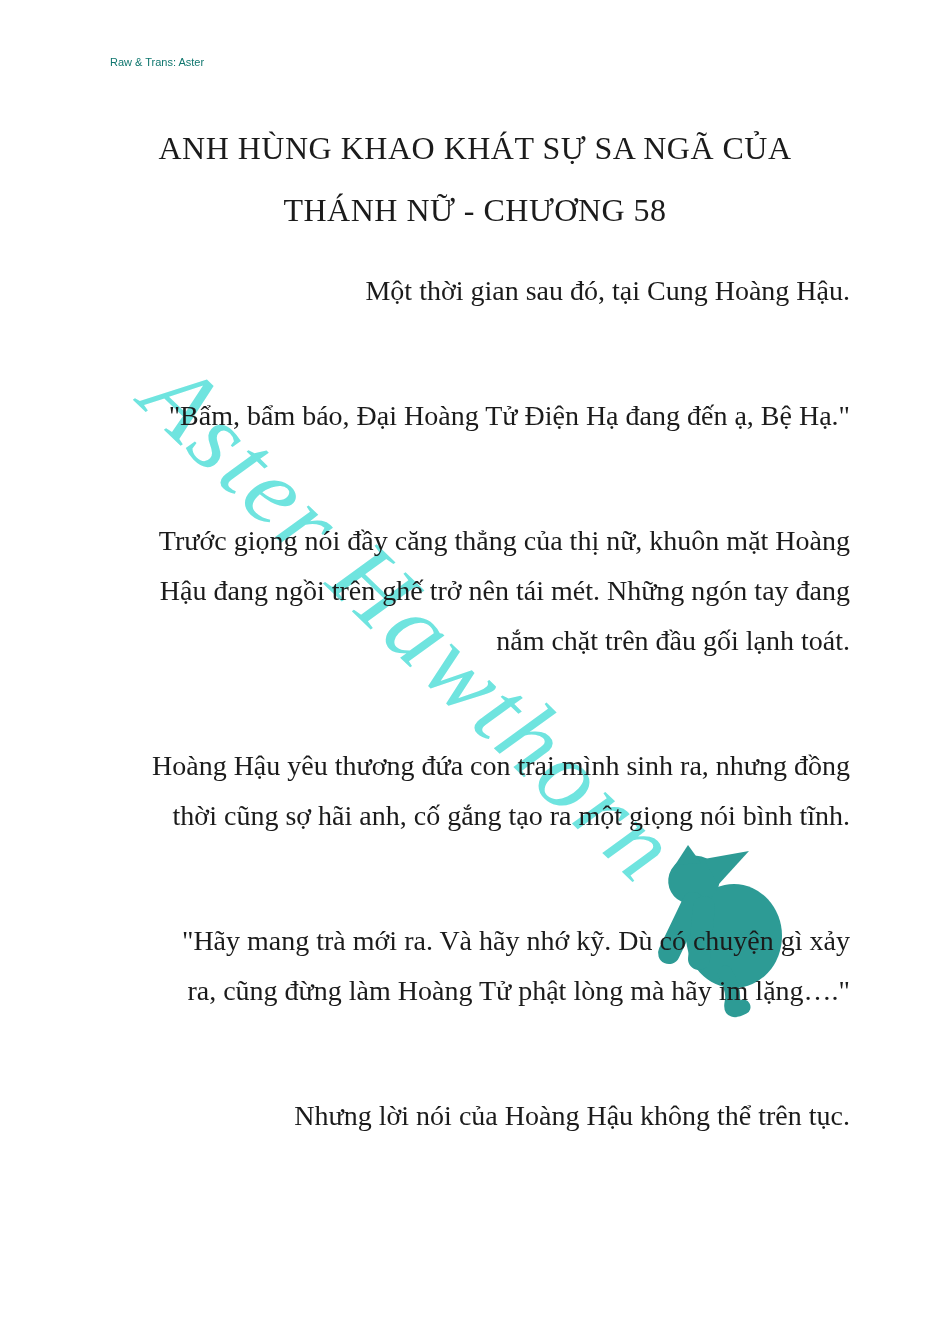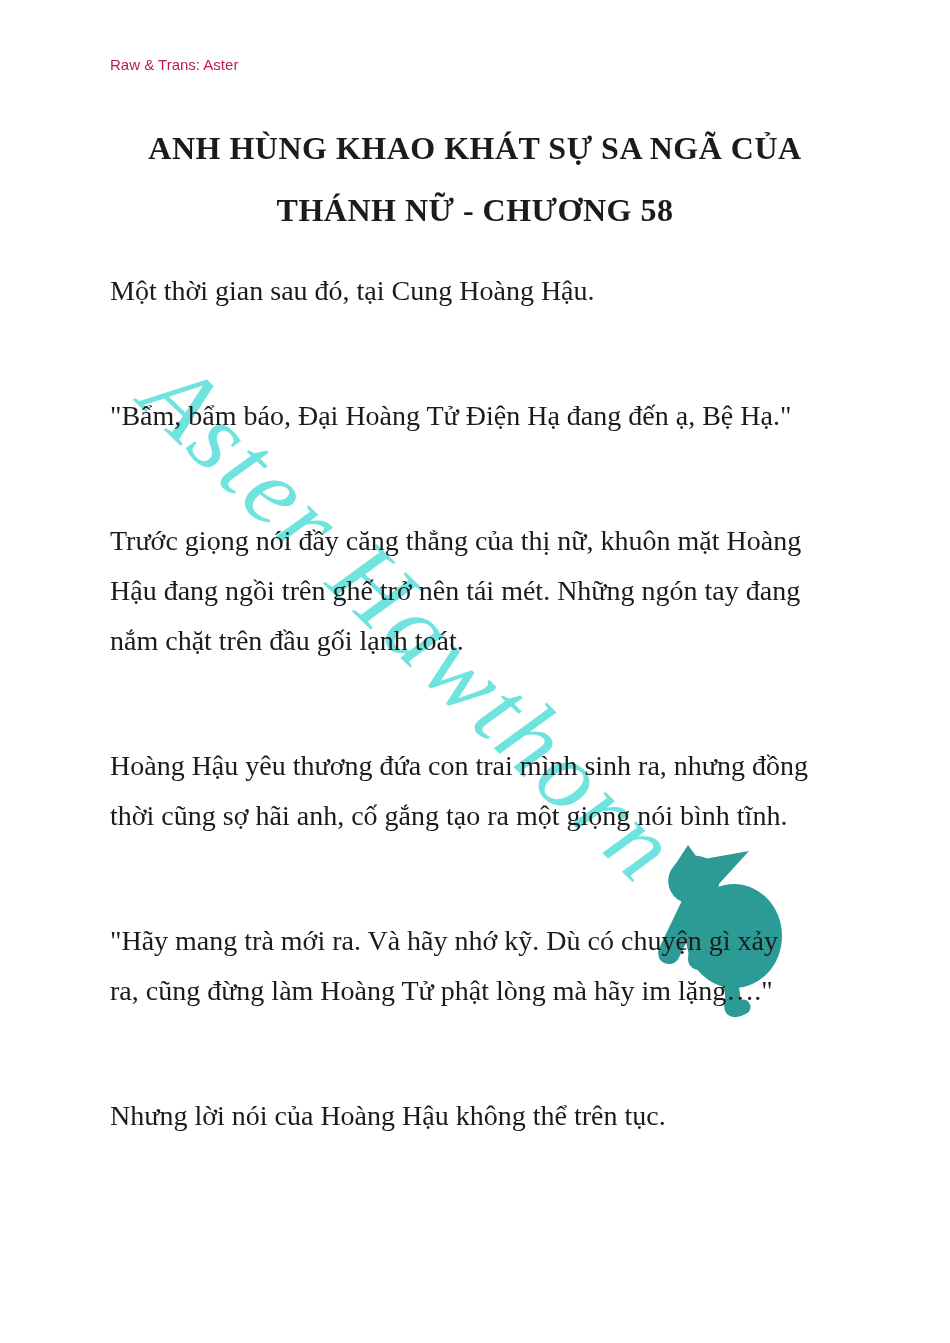--- a/index.html
+++ b/index.html
@@ -11,49 +11,50 @@
     background: #ffffff;
     overflow: hidden;
     font-family: "Liberation Serif", serif;
     color: #1b1b1b;
   }
   .credit {
     position: absolute;
     left: 110px;
     top: 56px;
     font-family: "Liberation Sans", sans-serif;
-    font-size: 15px;
-    color: #be185d;
+    font-size: 11px;
+    color: #0f766e;
     z-index: 2;
   }
   .title {
     position: absolute;
     left: 0;
     right: 0;
     top: 96px;
     text-align: center;
     font-size: 32px;
-    font-weight: bold;
+    font-weight: normal;
     line-height: 62px;
     white-space: pre-line;
     letter-spacing: 0.5px;
     z-index: 2;
   }
   .body-text {
     position: absolute;
     left: 110px;
     top: 266px;
     width: 740px;
     font-size: 28px;
     line-height: 50px;
     z-index: 2;
   }
   .body-text p {
     margin: 0 0 75px 0;
     white-space: pre-line;
+    text-align: right;
   }
   .watermark {
     position: absolute;
     left: 200px;
     top: 338px;
     font-size: 100px;
     font-style: italic;
     letter-spacing: 4px;
     color: #6fe4df;
     white-space: nowrap;

